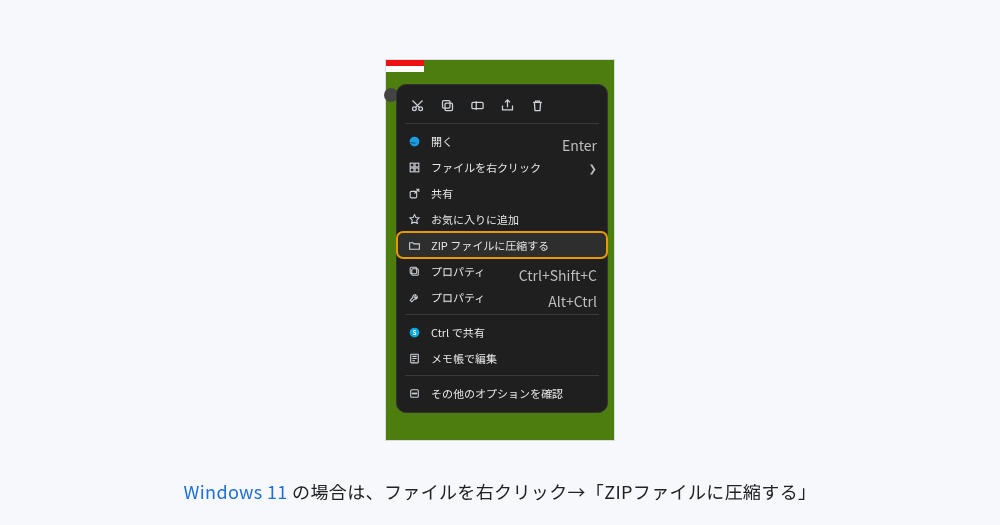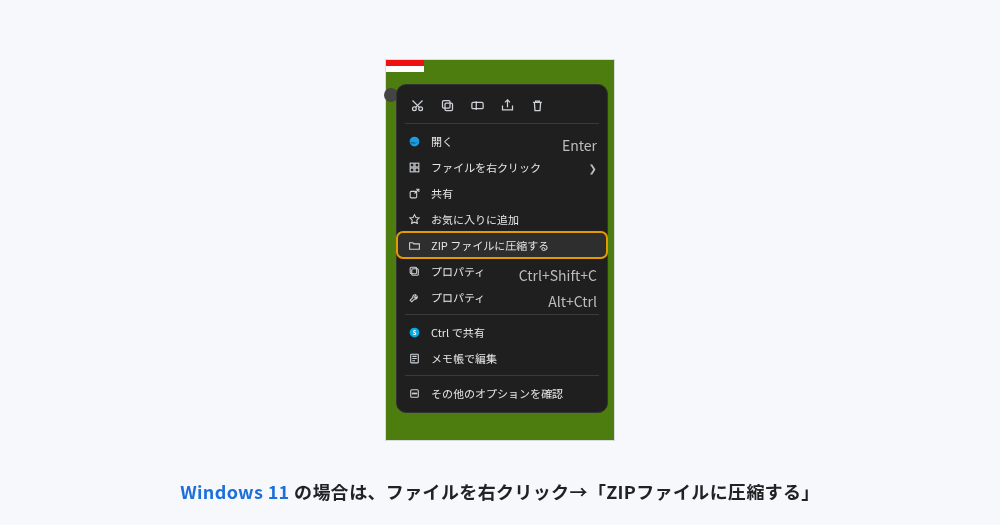--- a/index.html
+++ b/index.html
@@ -79,21 +79,21 @@
   }
 
   svg{display:block}
 
   
   .caption{
     position:absolute;
     left:0; right:0; top:478px;
     text-align:center;
     font-size:18px;
-    font-weight:700;
+    font-weight:400;
     color:var(--caption-fg);
     letter-spacing:0.02em;
   }
   .caption .accent{color:var(--caption-accent);}
 </style>
 </head>
 <body>
 
 <div class="shot">
   <div class="topstrip"></div>

